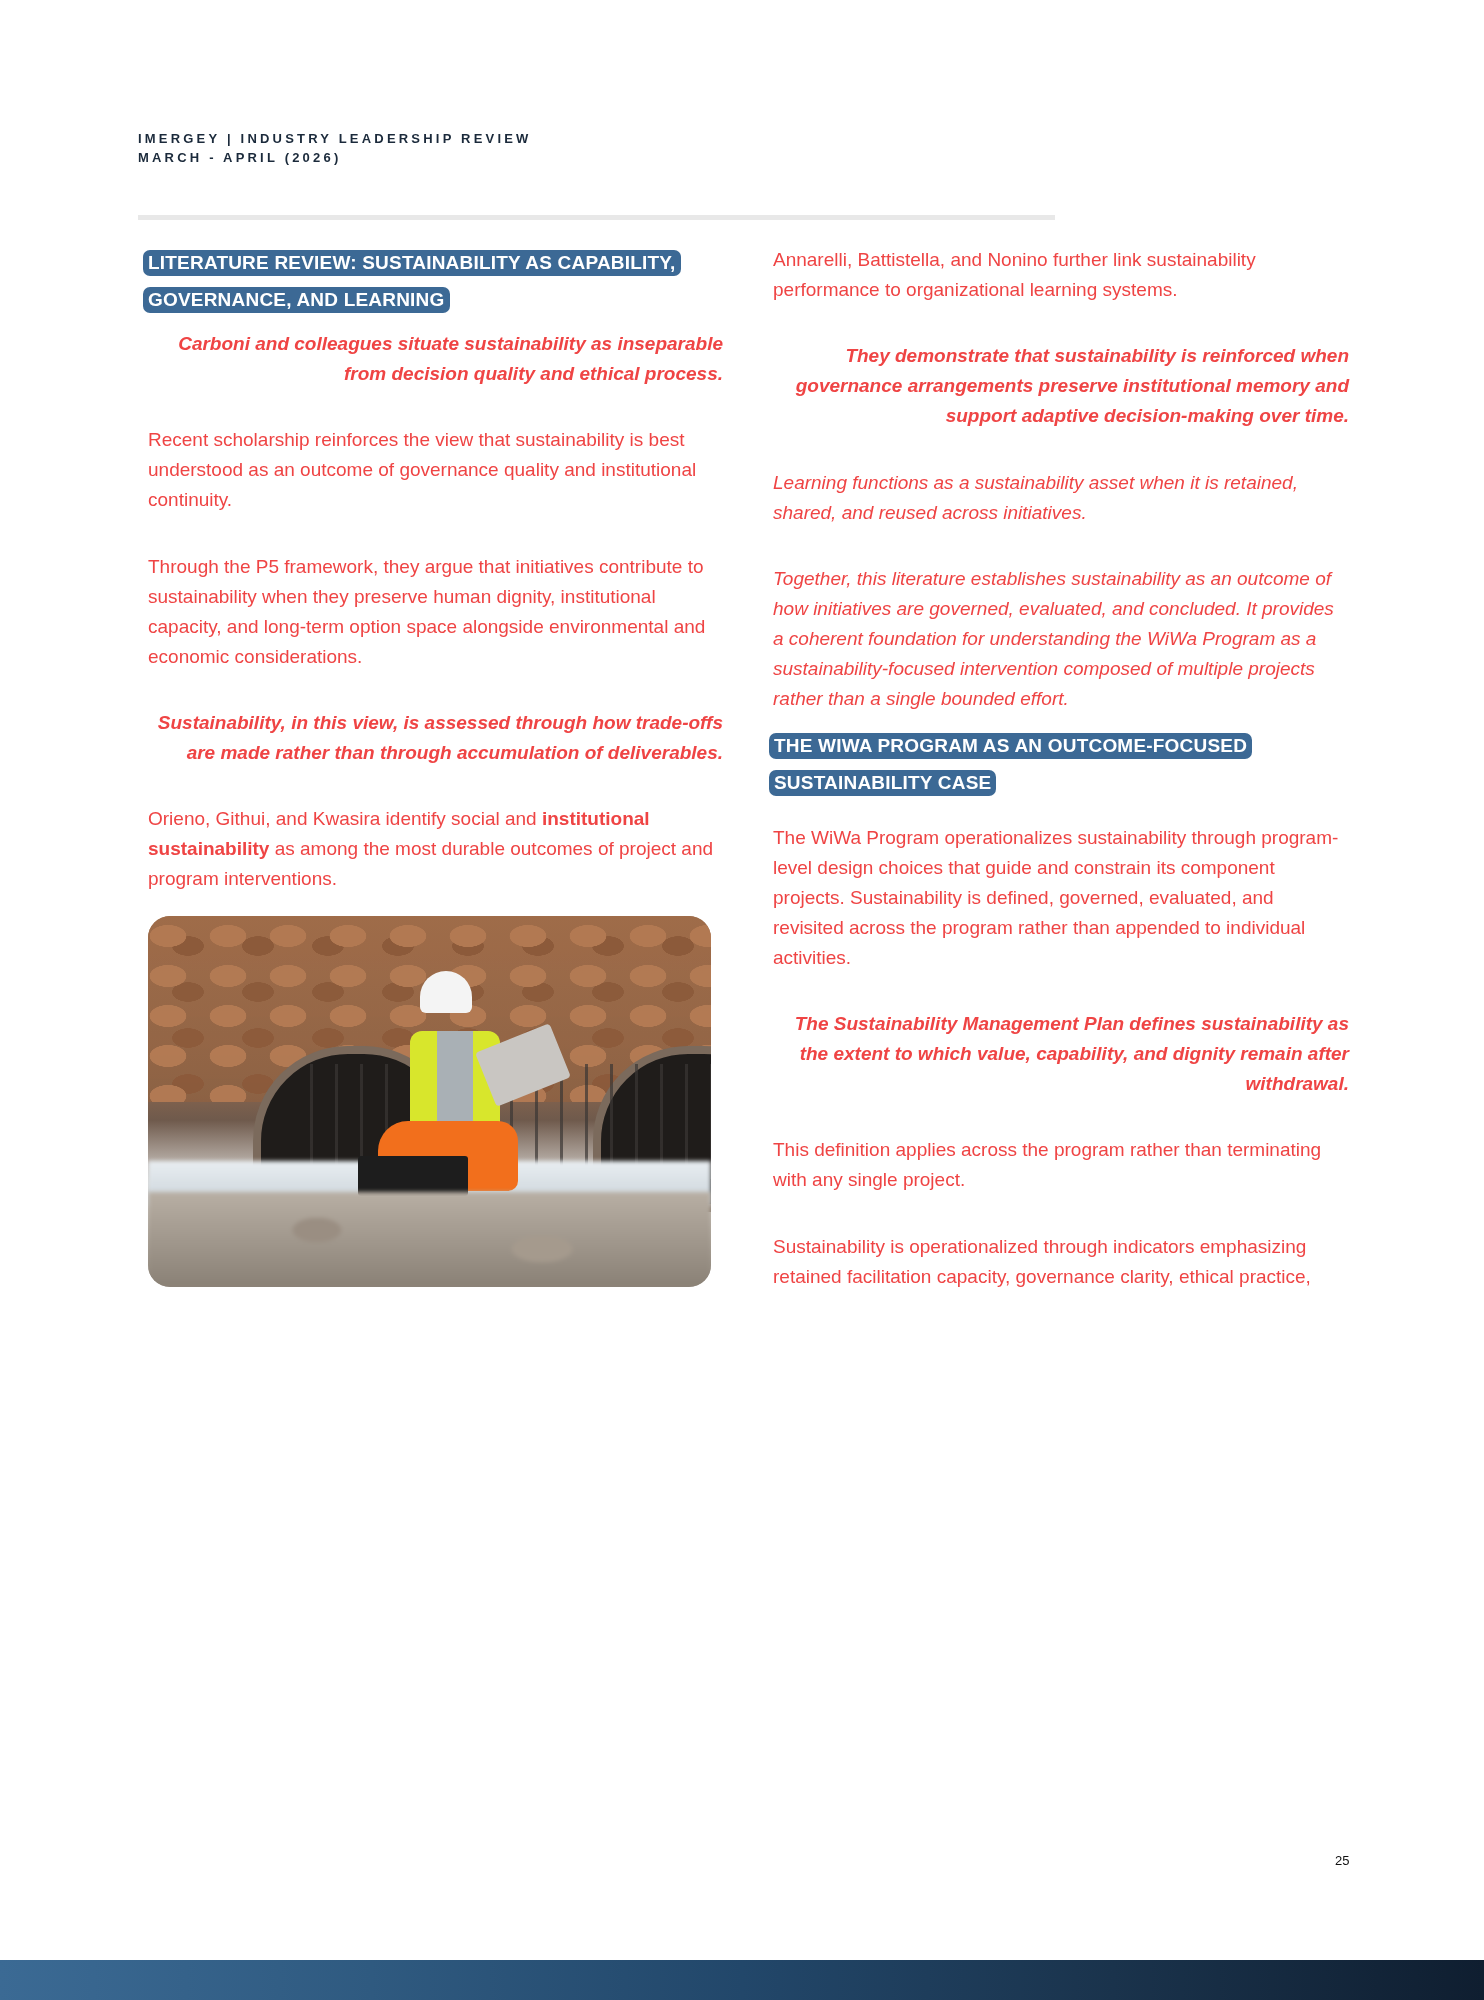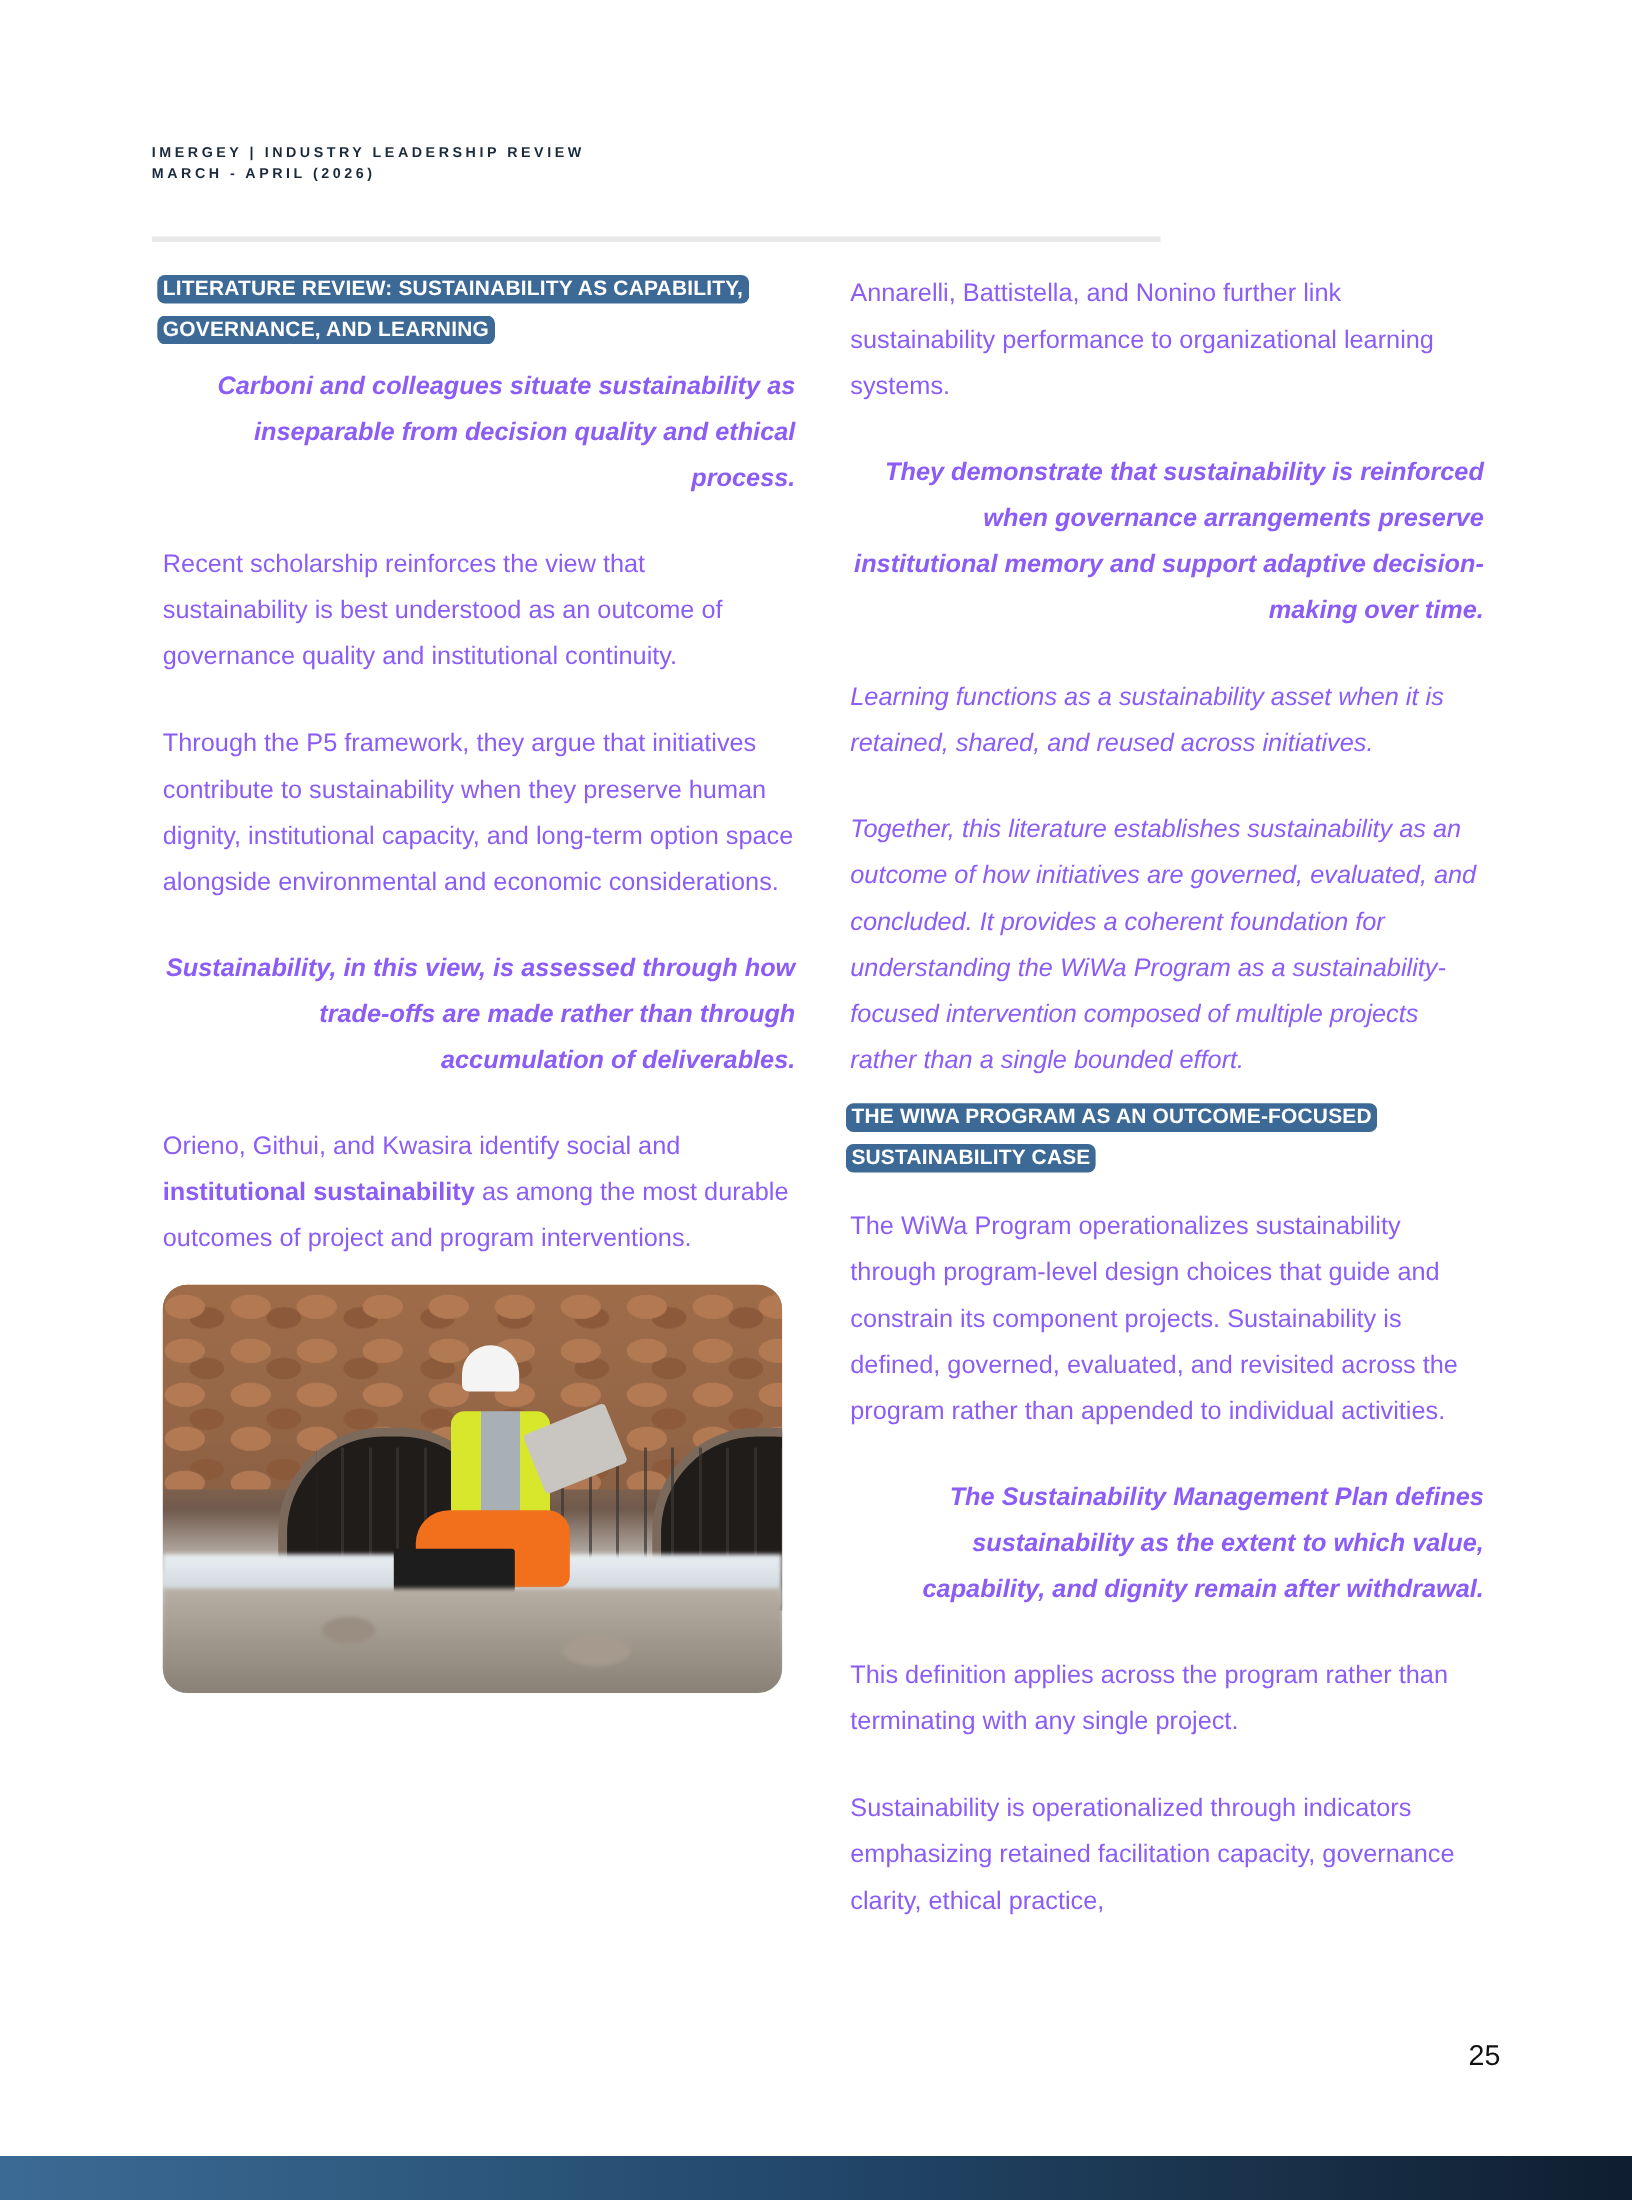--- a/index.html
+++ b/index.html
@@ -26,22 +26,22 @@
     display: inline;
     font-size: 19px; font-weight: 700; line-height: 36px;
     color: #ffffff; text-transform: uppercase; letter-spacing: 0.2px;
     background: #3c6995;
     padding: 2px 5px 3px 5px;
     border-radius: 7px;
     -webkit-box-decoration-break: clone; box-decoration-break: clone;
   }
   .heading-wrap { margin: 0 0 14px 0; line-height: 36px; }
   .p {
-    font-size: 23px; line-height: 42px; margin: 0 0 36.3px 5px;
-    color: #8b5cf6;
+    font-size: 19px; line-height: 30px; margin: 0 0 36.3px 5px;
+    color: #ef4444;
   }
   .col-right .p { margin-left: 4px; }
   .bi { font-weight: 700; font-style: italic; text-align: right; }
   .it { font-style: italic; }
   .b { font-weight: 700; }
 
   .photo {
     position: relative; margin: 0 0 34px 5px; width: 563px; height: 371px;
     border-radius: 22px; overflow: hidden;
     background: linear-gradient(180deg, #9c6a46 0%, #a87351 35%, #6f5a4c 55%, #d9d6d2 72%, #b7b0a6 85%, #8d8478 100%);
@@ -94,21 +94,21 @@
     position: absolute; left: 335px; top: 120px; width: 80px; height: 58px;
     background: #c9c6c2; transform: rotate(-22deg); border-radius: 4px;
   }
   .photo .box {
     position: absolute; left: 210px; top: 240px; width: 110px; height: 40px;
     background: #1d1d1d; border-radius: 3px;
   }
 
   .page-num {
     position: absolute; left: 1335px; top: 1853px;
-    font-size: 26px; color: #111111;
+    font-size: 13px; color: #111111;
   }
   .footer-bar {
     position: absolute; left: 0; top: 1960px; width: 1484px; height: 40px;
     background: linear-gradient(90deg, #3b6a94 0%, #2f5a80 25%, #22476a 50%, #1a334c 75%, #0f1e30 100%);
   }
 </style>
 </head>
 <body>
 
 <div class="masthead">

